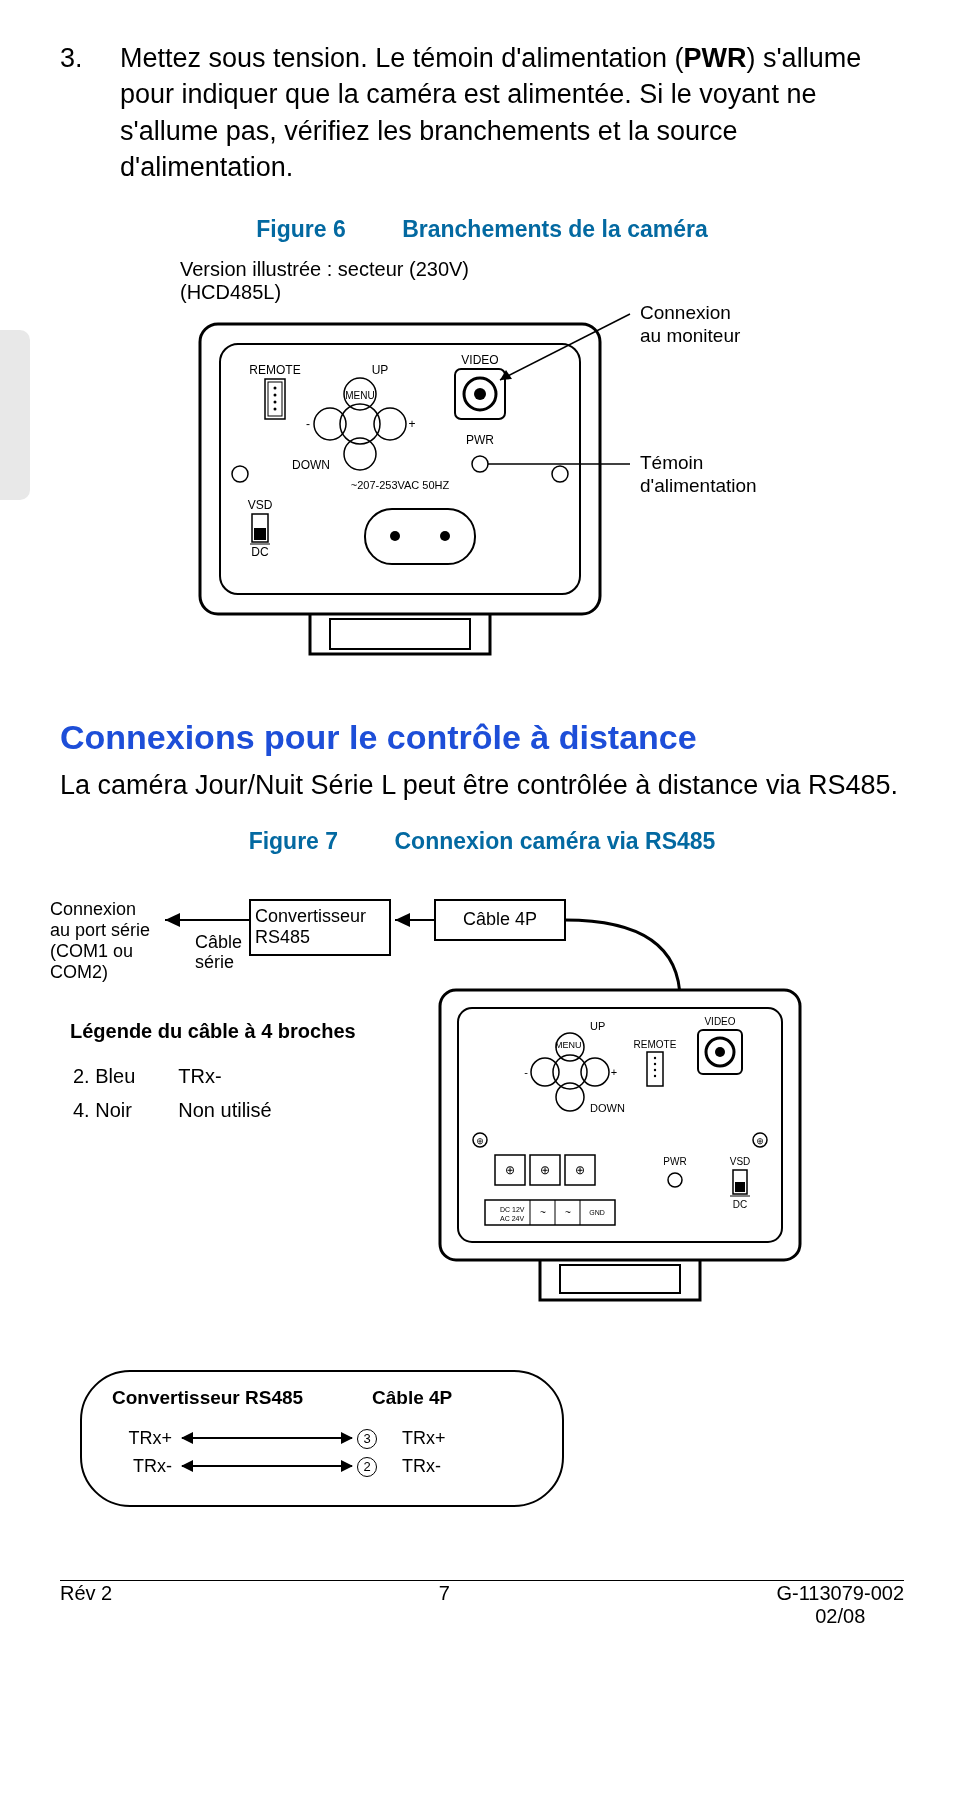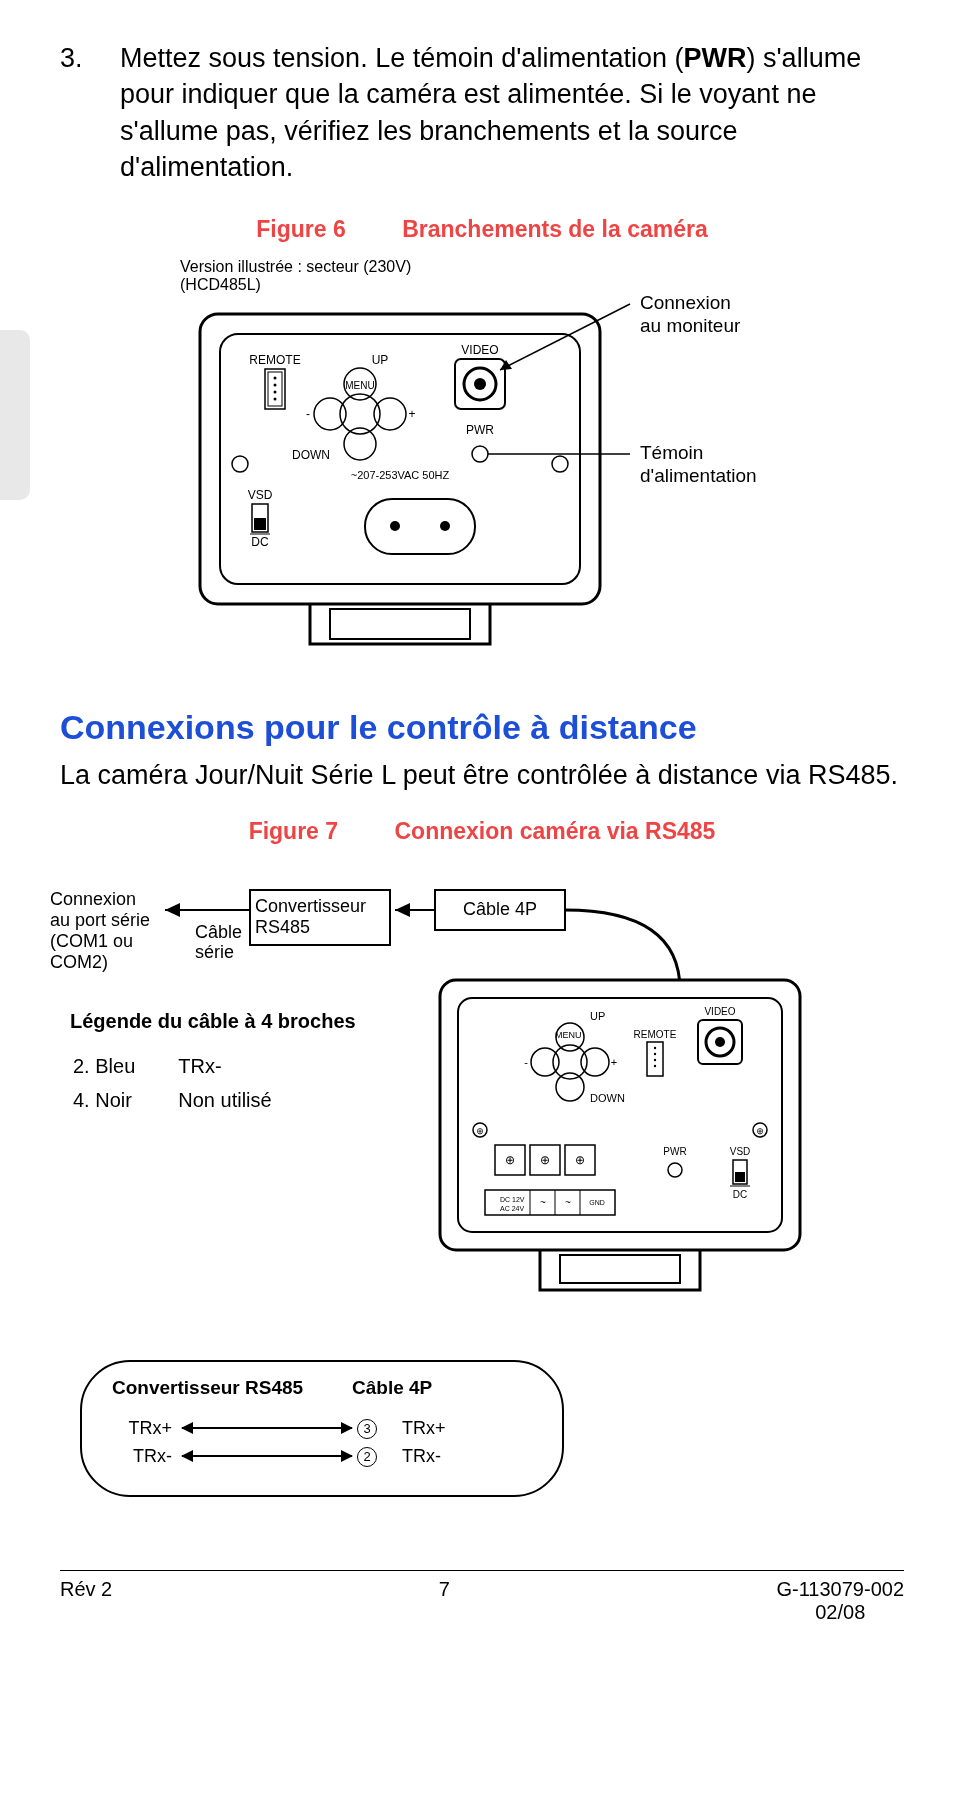--- a/index.html
+++ b/index.html
@@ -22,35 +22,35 @@
   }
   .step-num {
     width: 60px;
     flex-shrink: 0;
   }
   .step-text {
     flex: 1;
   }
   .fig-caption {
     text-align: center;
-    color: #ef4444;
+    color: #0369a1;
     font-weight: bold;
     font-size: 23px;
     margin: 20px 0 15px 0;
   }
   .fig-caption .figlabel {
     display: inline-block;
     margin-right: 50px;
   }
   .fig1-wrap {
     margin-left: 120px;
     margin-bottom: 40px;
   }
   .small-note {
-    font-size: 16px;
+    font-size: 20px;
   }
   .h2 {
     color: #1d4ed8;
     font-weight: bold;
     font-size: 34px;
     margin: 20px 0 10px 0;
   }
   .body-text {
     font-size: 27px;
     line-height: 1.35;
@@ -69,21 +69,21 @@
     font-size: 20px;
     line-height: 1.5;
   }
   .legend-table td {
     padding-right: 40px;
     vertical-align: top;
   }
   .footer {
     border-top: 1px solid #000;
     margin-top: 30px;
-    padding-top: 7px;
+    padding-top: 1px;
     font-size: 20px;
     display: flex;
     justify-content: space-between;
   }
   .footer .right {
     text-align: center;
   }
   .tab {
     position: absolute;
     left: 0;
@@ -100,20 +100,21 @@
     border: 2px solid #000;
     border-radius: 50px;
     padding: 15px 30px 25px 30px;
     width: 420px;
     margin-top: 20px;
   }
   .wiring-head {
     font-weight: bold;
     font-size: 19px;
     display: flex;
+    gap: 20px;
   }
   .wiring-head span:first-child { width: 240px; }
   .wiring-rows {
     margin-top: 15px;
     font-size: 18px;
   }
   .wiring-row {
     display: flex;
     align-items: center;
     height: 28px;

